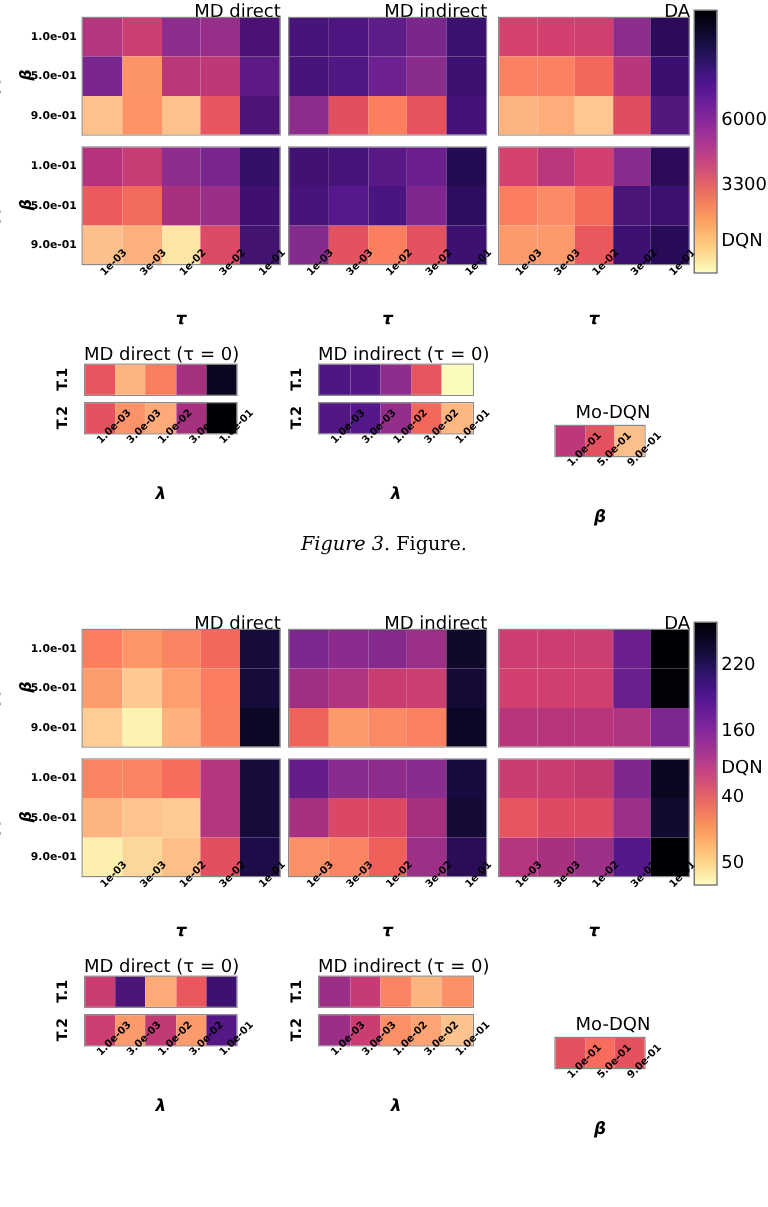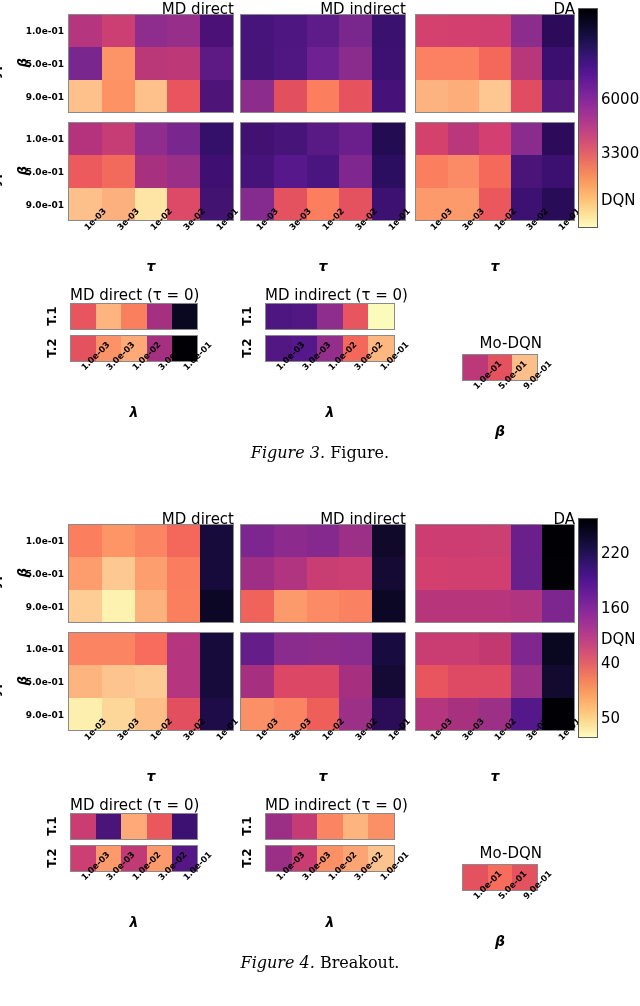--- a/index.html
+++ b/index.html
@@ -413,14 +413,13 @@
     <div class="panel-title" style="left:458px;top:334px;width:84px;">Mo-DQN</div>
     <div class="grid" style="left:462px;top:354px;width:76px;height:27px;grid-template-columns:repeat(3,1fr);grid-template-rows:1fr;">
       <div class="cell" style="background:#e4515f;"></div>
       <div class="cell" style="background:#f76c5c;"></div>
       <div class="cell" style="background:#e4515f;"></div>
     </div>
     <div class="rot-lab" style="left:470.6666666666667px;top:384px;">1.0e-01</div>
     <div class="rot-lab" style="left:496px;top:384px;">5.0e-01</div>
     <div class="rot-lab" style="left:521.3333333333334px;top:384px;">9.0e-01</div>
     <div class="axtitle" style="left:452px;top:423px;width:96px;">β</div>
-    <div class="caption" style="left:0;top:443px;"><i>Figure 4.</i> <span>Breakout.</span></div>
   </div>
 
 </body></html>

